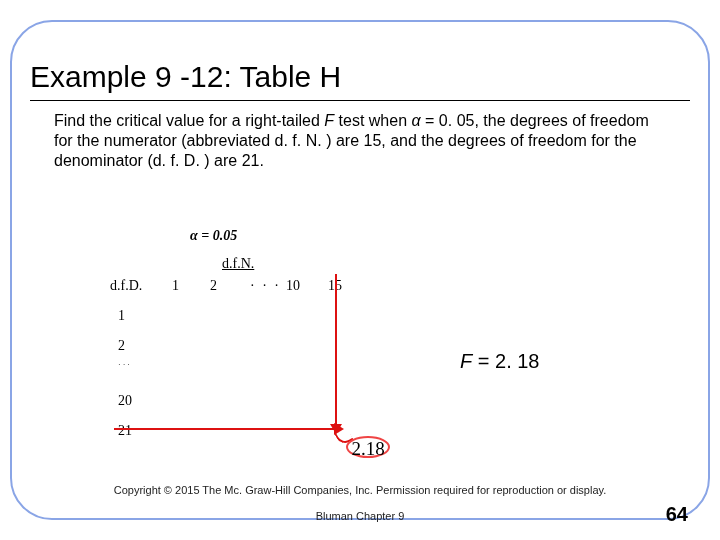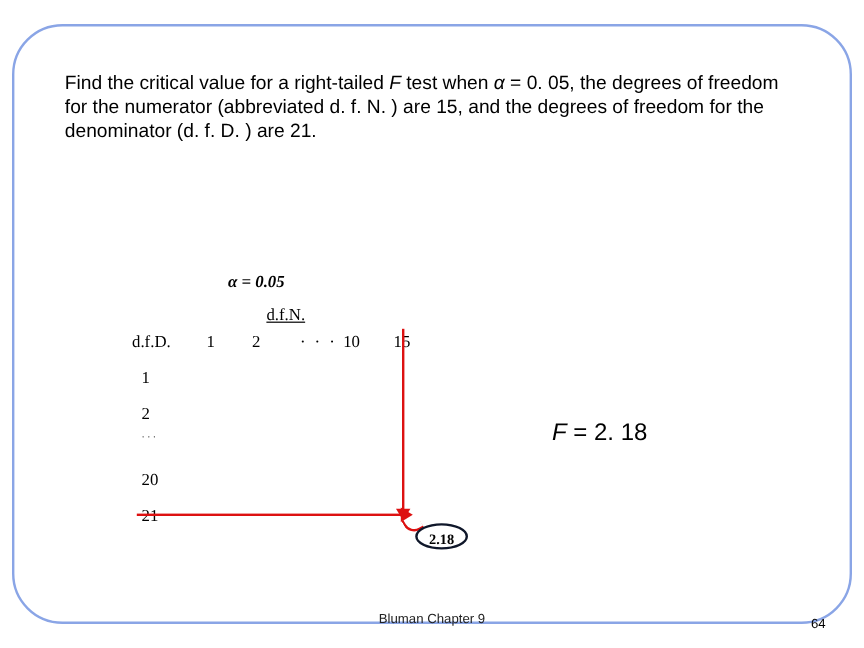--- a/index.html
+++ b/index.html
@@ -84,27 +84,27 @@
     left: 224px; top: 195px;
     width: 0; height: 0;
     border-top: 6px solid transparent;
     border-bottom: 6px solid transparent;
     border-left: 10px solid #d11;
   }
   .cv-oval {
     position: absolute;
     left: 236px; top: 208px;
     width: 44px; height: 22px;
-    border: 2px solid #0f172a;
+    border: 2px solid #ef4444;
     border-radius: 50%;
     text-align: center;
     line-height: 22px;
     font-family: "Times New Roman", Times, serif;
-    font-size: 12px;
-    font-weight: bold;
+    font-size: 19px;
+    font-weight: normal;
   }
   .cv-conn {
     position: absolute;
     left: 227px; top: 202px;
     width: 14px; height: 14px;
     border-left: 2px solid #d11;
     border-bottom: 2px solid #d11;
     border-radius: 0 0 0 10px;
     transform: rotate(-30deg);
   }
@@ -119,35 +119,36 @@
   .footer {
     position: absolute;
     left: 0; bottom: 18px;
     width: 720px;
     text-align: center;
     font-size: 11px;
     color: #222;
   }
   .footer .chap {
     display: block;
-    margin-top: 2px;
+    margin-top: 14px;
   }
   .pagenum {
     position: absolute;
     right: 32px; bottom: 14px;
-    font-size: 11px;
-    font-weight: normal;
+    font-size: 20px;
+    font-weight: bold;
   }
 </style>
 </head>
 <body>
 
 <div class="frame"></div>
 
 <div class="content">
+  <h1 class="title">Example 9 -12: Table H</h1>
   <p class="body-text">
     <span>Find the critical value for a right-tailed </span><span class="italic">F</span><span> test when </span><span class="italic">α</span><span> = 0. 05, the degrees of freedom for the numerator (abbreviated d. f. N. ) are 15, and the degrees of freedom for the denominator (d. f. D. ) are 21.</span>
   </p>
 </div>
 
 <div class="figure">
   <div class="alpha-row">
     <span class="italic">α = 0.05</span>
   </div>
   <div class="dfn-label">d.f.N.</div>
@@ -173,15 +174,16 @@
   <div class="arrow-right"></div>
   <div class="cv-conn"></div>
   <div class="cv-oval">2.18</div>
 </div>
 
 <div class="f-answer">
   <span>F</span><span class="eq"> = 2. 18</span>
 </div>
 
 <div class="footer">
+  <span>Copyright © 2015 The Mc. Graw-Hill Companies, Inc.   Permission required for reproduction or display.</span>
   <span class="chap">Bluman Chapter 9</span>
 </div>
 <div class="pagenum">64</div>
 
 </body></html>

